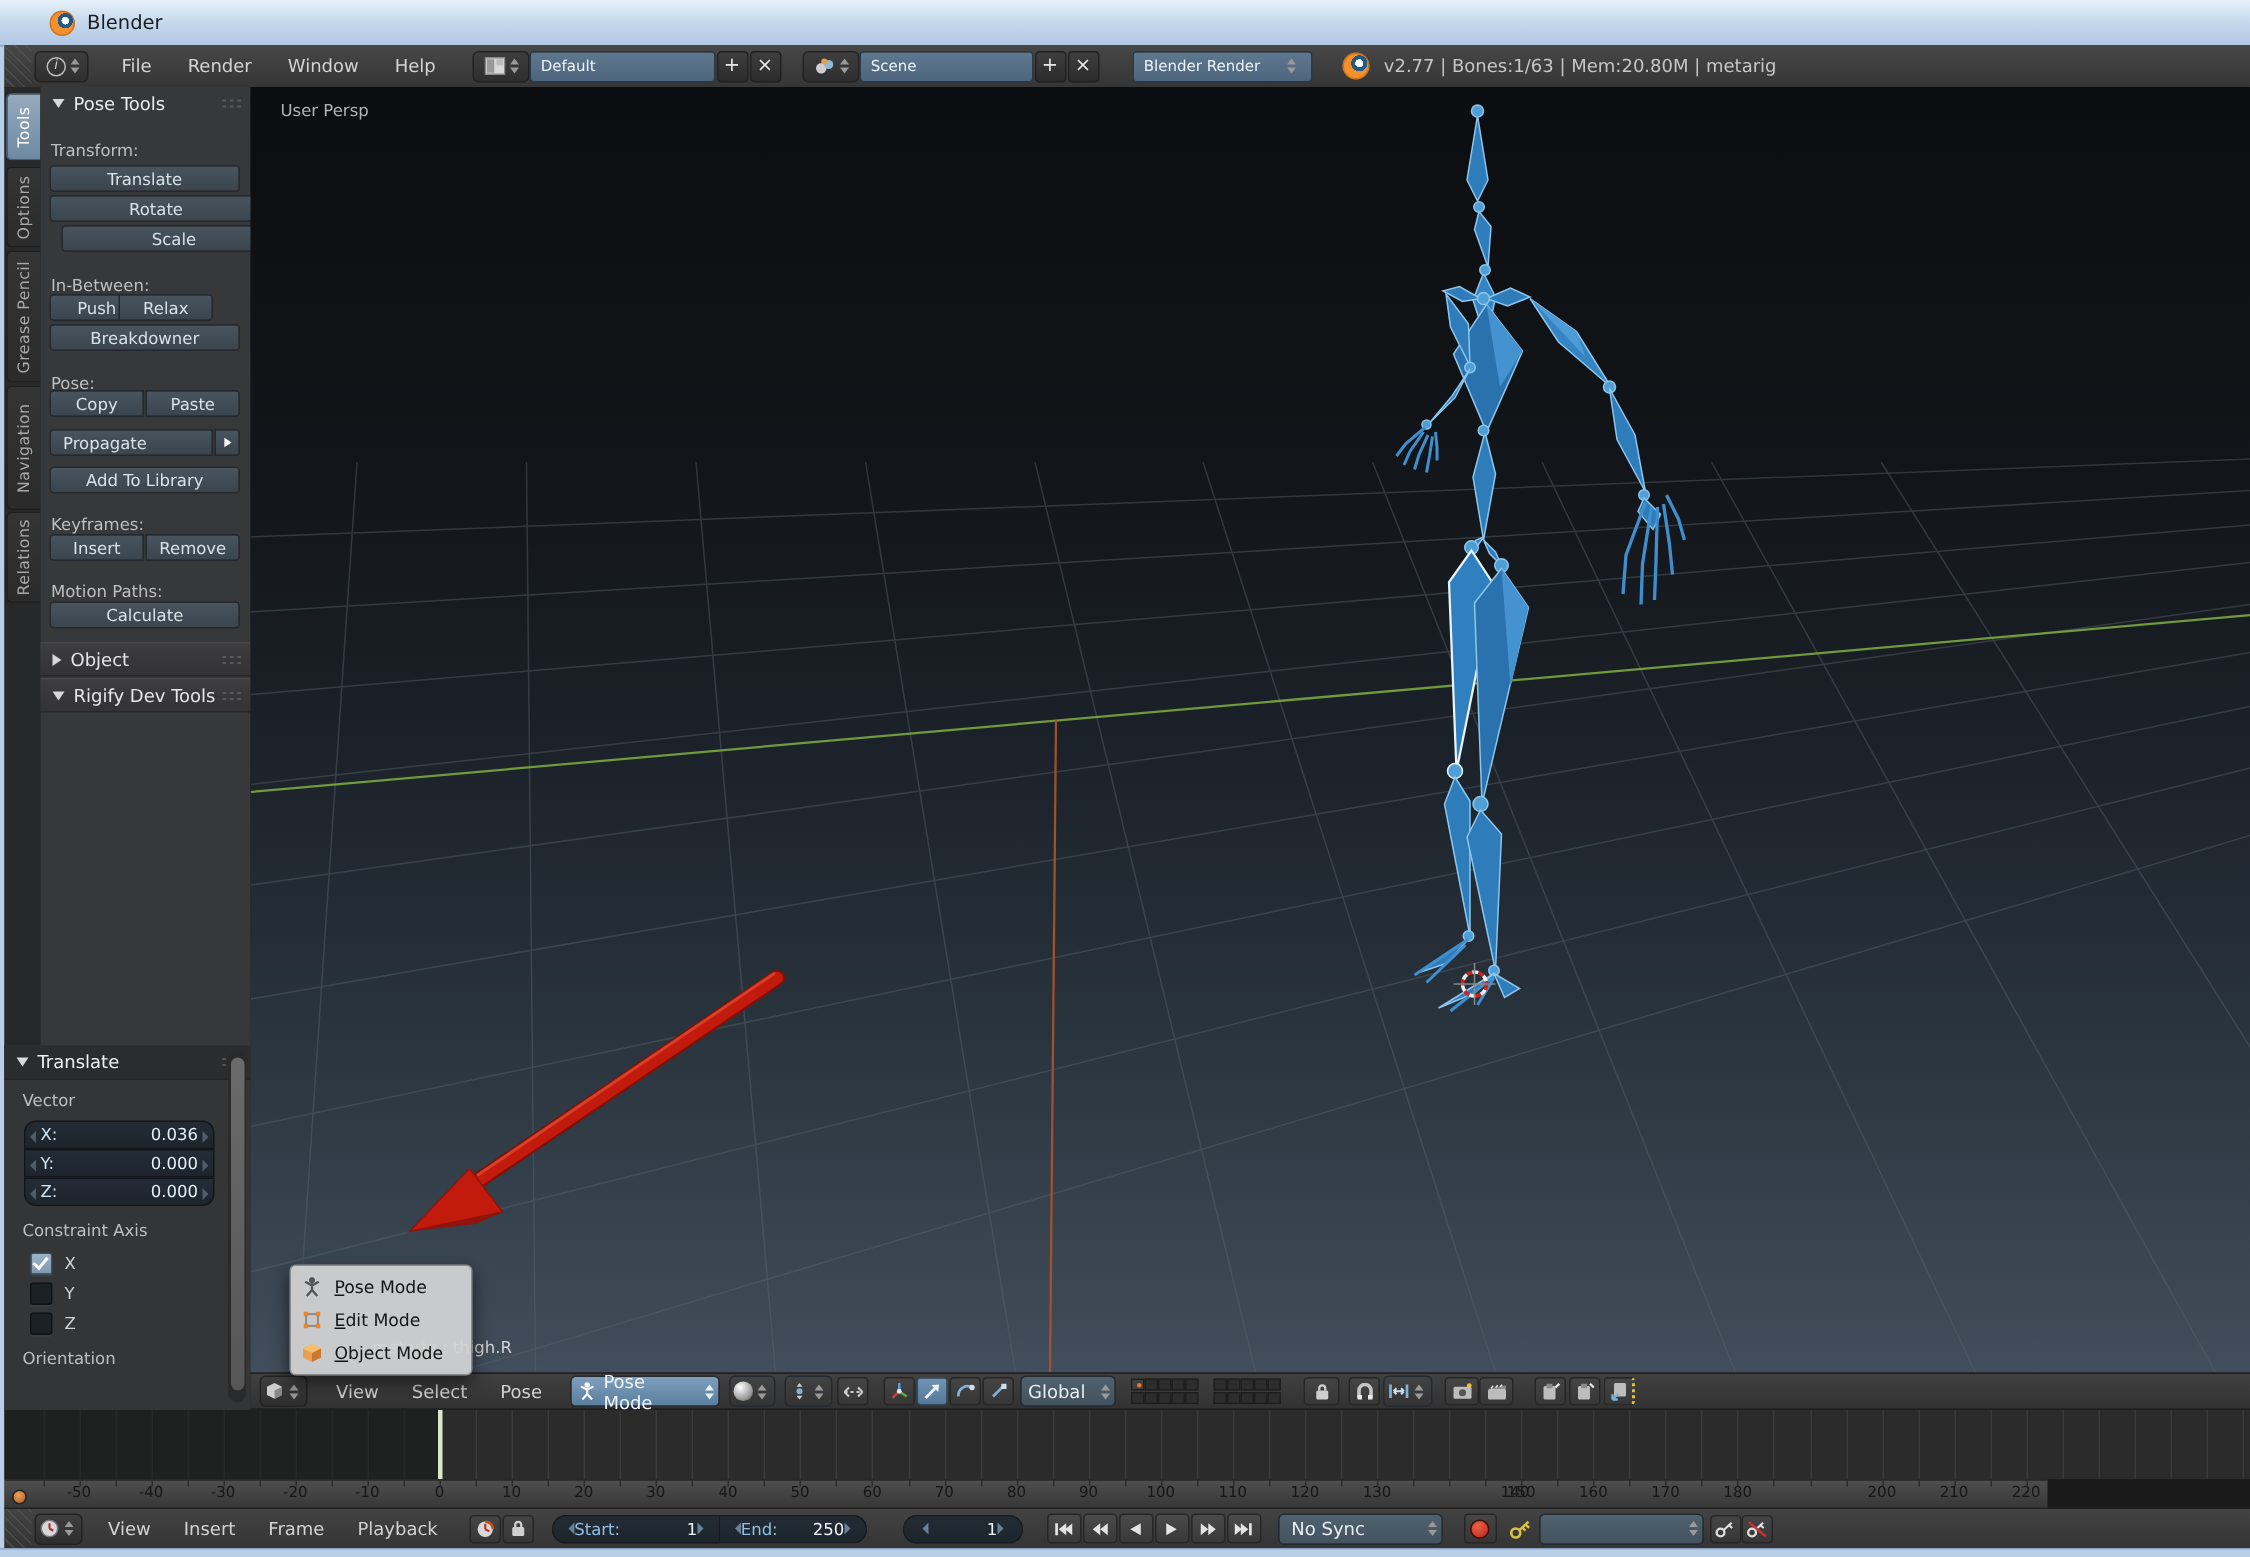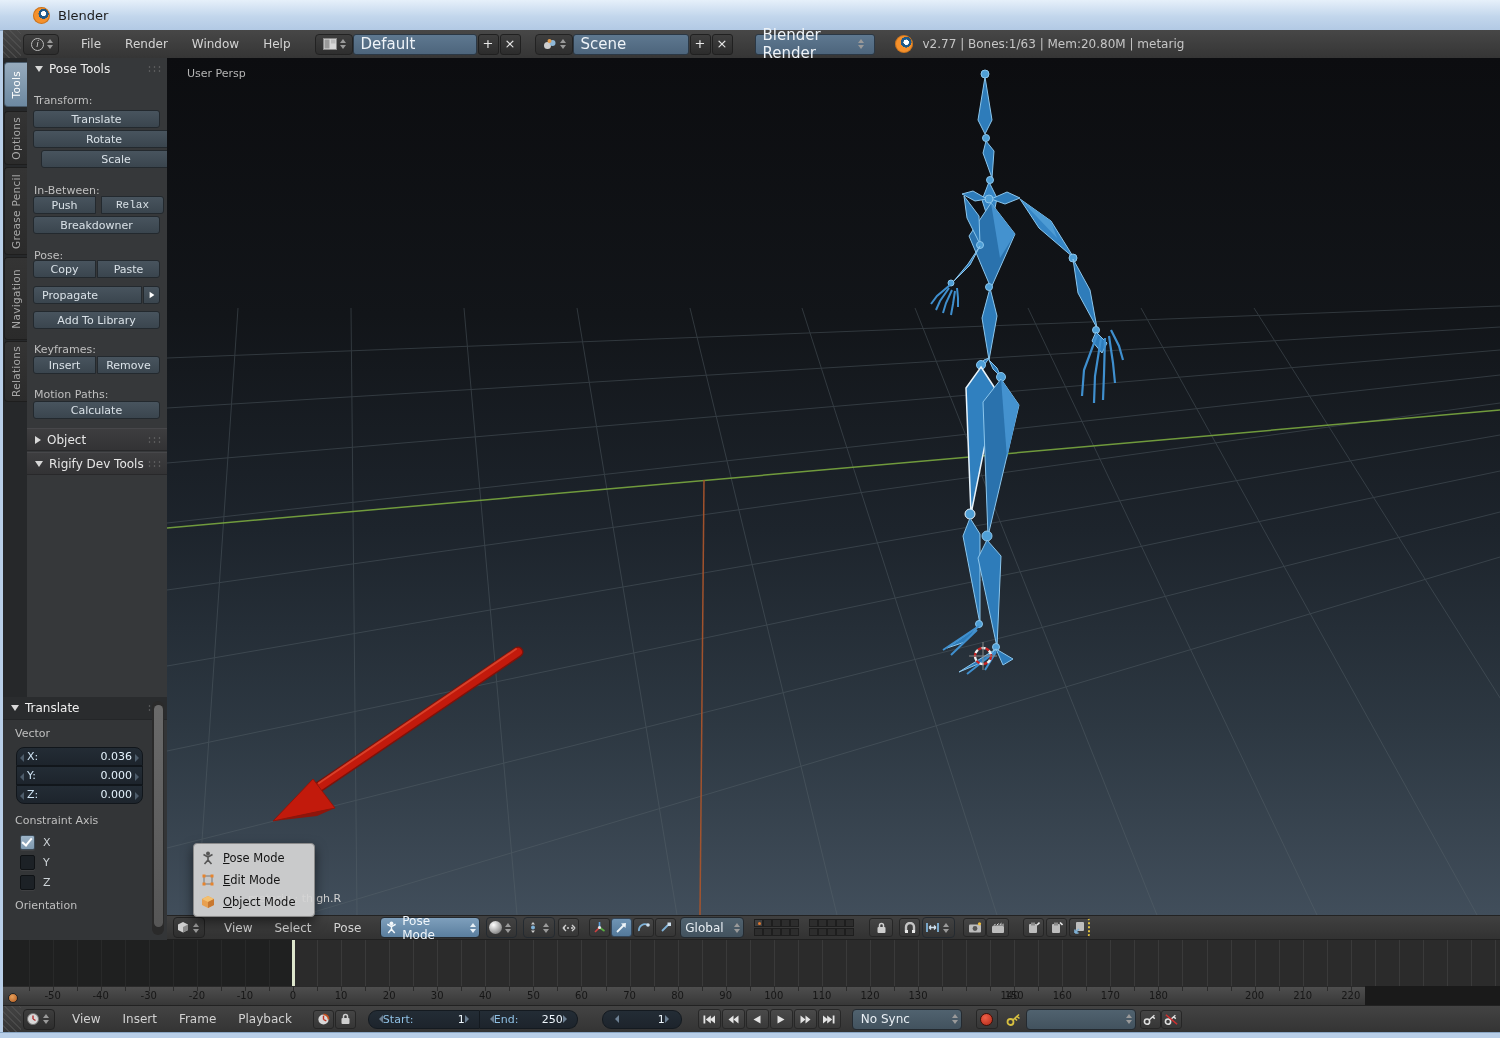--- a/index.html
+++ b/index.html
@@ -23,21 +23,21 @@
   .menu-item{padding:0 12px;cursor:default;}
   .pill{display:flex;align-items:center;background:linear-gradient(#3e3e3e,#2e2e2e);
     border:1px solid #222;border-radius:4px;height:19px;}
   .updown{display:flex;flex-direction:column;justify-content:center;gap:2px;margin:0 3px;}
   .updown i{display:block;width:0;height:0;border-left:3px solid transparent;border-right:3px solid transparent;}
   .updown .up{border-bottom:4px solid #9a9a9a;}
   .updown .dn{border-top:4px solid #9a9a9a;}
   .info-circle{width:11px;height:11px;border:1px solid #bbb;border-radius:50%;color:#ccc;
     font-size:9px;line-height:11px;text-align:center;margin-left:5px;font-style:italic;}
   .db-field{background:linear-gradient(#5e7890,#4d657c);border:1px solid #2b3845;border-radius:3px;
-    color:#eef3f8;font-size:15px;display:flex;align-items:center;padding:0 7px;height:19px;}
+    color:#eef3f8;font-size:10px;display:flex;align-items:center;padding:0 7px;height:19px;}
   .sq-btn{width:19px;height:19px;background:linear-gradient(#3e3e3e,#2c2c2c);border:1px solid #202020;
     border-radius:3px;color:#e8e8e8;font-size:13px;line-height:18px;text-align:center;margin-left:1px;}
   .icon-sub{width:14px;height:12px;margin-left:4px;}
   #mb-status{color:#c6c6c6;font-size:12px;margin-left:10px;}
   
   #tabstrip{left:3px;top:58px;width:24px;height:882px;background:#26282a;}
   .vtab{position:absolute;left:1px;width:22px;border:1px solid #1e1e1e;border-right:none;
     border-radius:4px 0 0 4px;background:linear-gradient(#343434,#2b2b2b);
     color:#a8a8a8;font-size:10.5px;display:flex;align-items:center;justify-content:center;}
   .vtab span{writing-mode:vertical-rl;transform:rotate(180deg);letter-spacing:.3px;}
@@ -218,21 +218,21 @@
     <div class="tri-down"></div>
     <span>Pose Tools</span>
     <div class="grip-dots"></div>
   </div>
   <div class="shelf-label" style="position:absolute;top:28px;left:0;">Transform:</div>
   <div class="sbtn" style="left:6px;top:52px;width:127px;">Translate</div>
   <div class="sbtn" style="left:6px;top:72px;width:142px;">Rotate</div>
   <div class="sbtn" style="left:14px;top:92px;width:150px;">Scale</div>
   <div class="shelf-label" style="position:absolute;top:118px;left:0;">In-Between:</div>
   <div class="sbtn" style="left:6px;top:138px;width:63px;border-radius:3px 0 0 3px;">Push</div>
-  <div class="sbtn" style="left:74px;top:138px;width:63px;border-radius:0 3px 3px 0;font-family:Liberation Mono, monospace;">Relax</div>
+  <div class="sbtn" style="left:52px;top:138px;width:63px;border-radius:0 3px 3px 0;">Relax</div>
   <div class="sbtn" style="left:6px;top:158px;width:127px;">Breakdowner</div>
   <div class="shelf-label" style="position:absolute;top:183px;left:0;">Pose:</div>
   <div class="sbtn" style="left:6px;top:202px;width:63px;border-radius:3px 0 0 3px;">Copy</div>
   <div class="sbtn" style="left:70px;top:202px;width:63px;border-radius:0 3px 3px 0;">Paste</div>
   <div class="sbtn" style="left:6px;top:228px;width:109px;border-radius:3px 0 0 3px;justify-content:flex-start;padding-left:8px;">Propagate</div>
   <div class="sbtn" style="left:116px;top:228px;width:17px;border-radius:0 3px 3px 0;">
     <div class="tri-right" style="margin:0;border-left-color:#fff;transform:scale(.8);"></div>
   </div>
   <div class="sbtn" style="left:6px;top:253px;width:127px;">Add To Library</div>
   <div class="shelf-label" style="position:absolute;top:277px;left:0;">Keyframes:</div>

